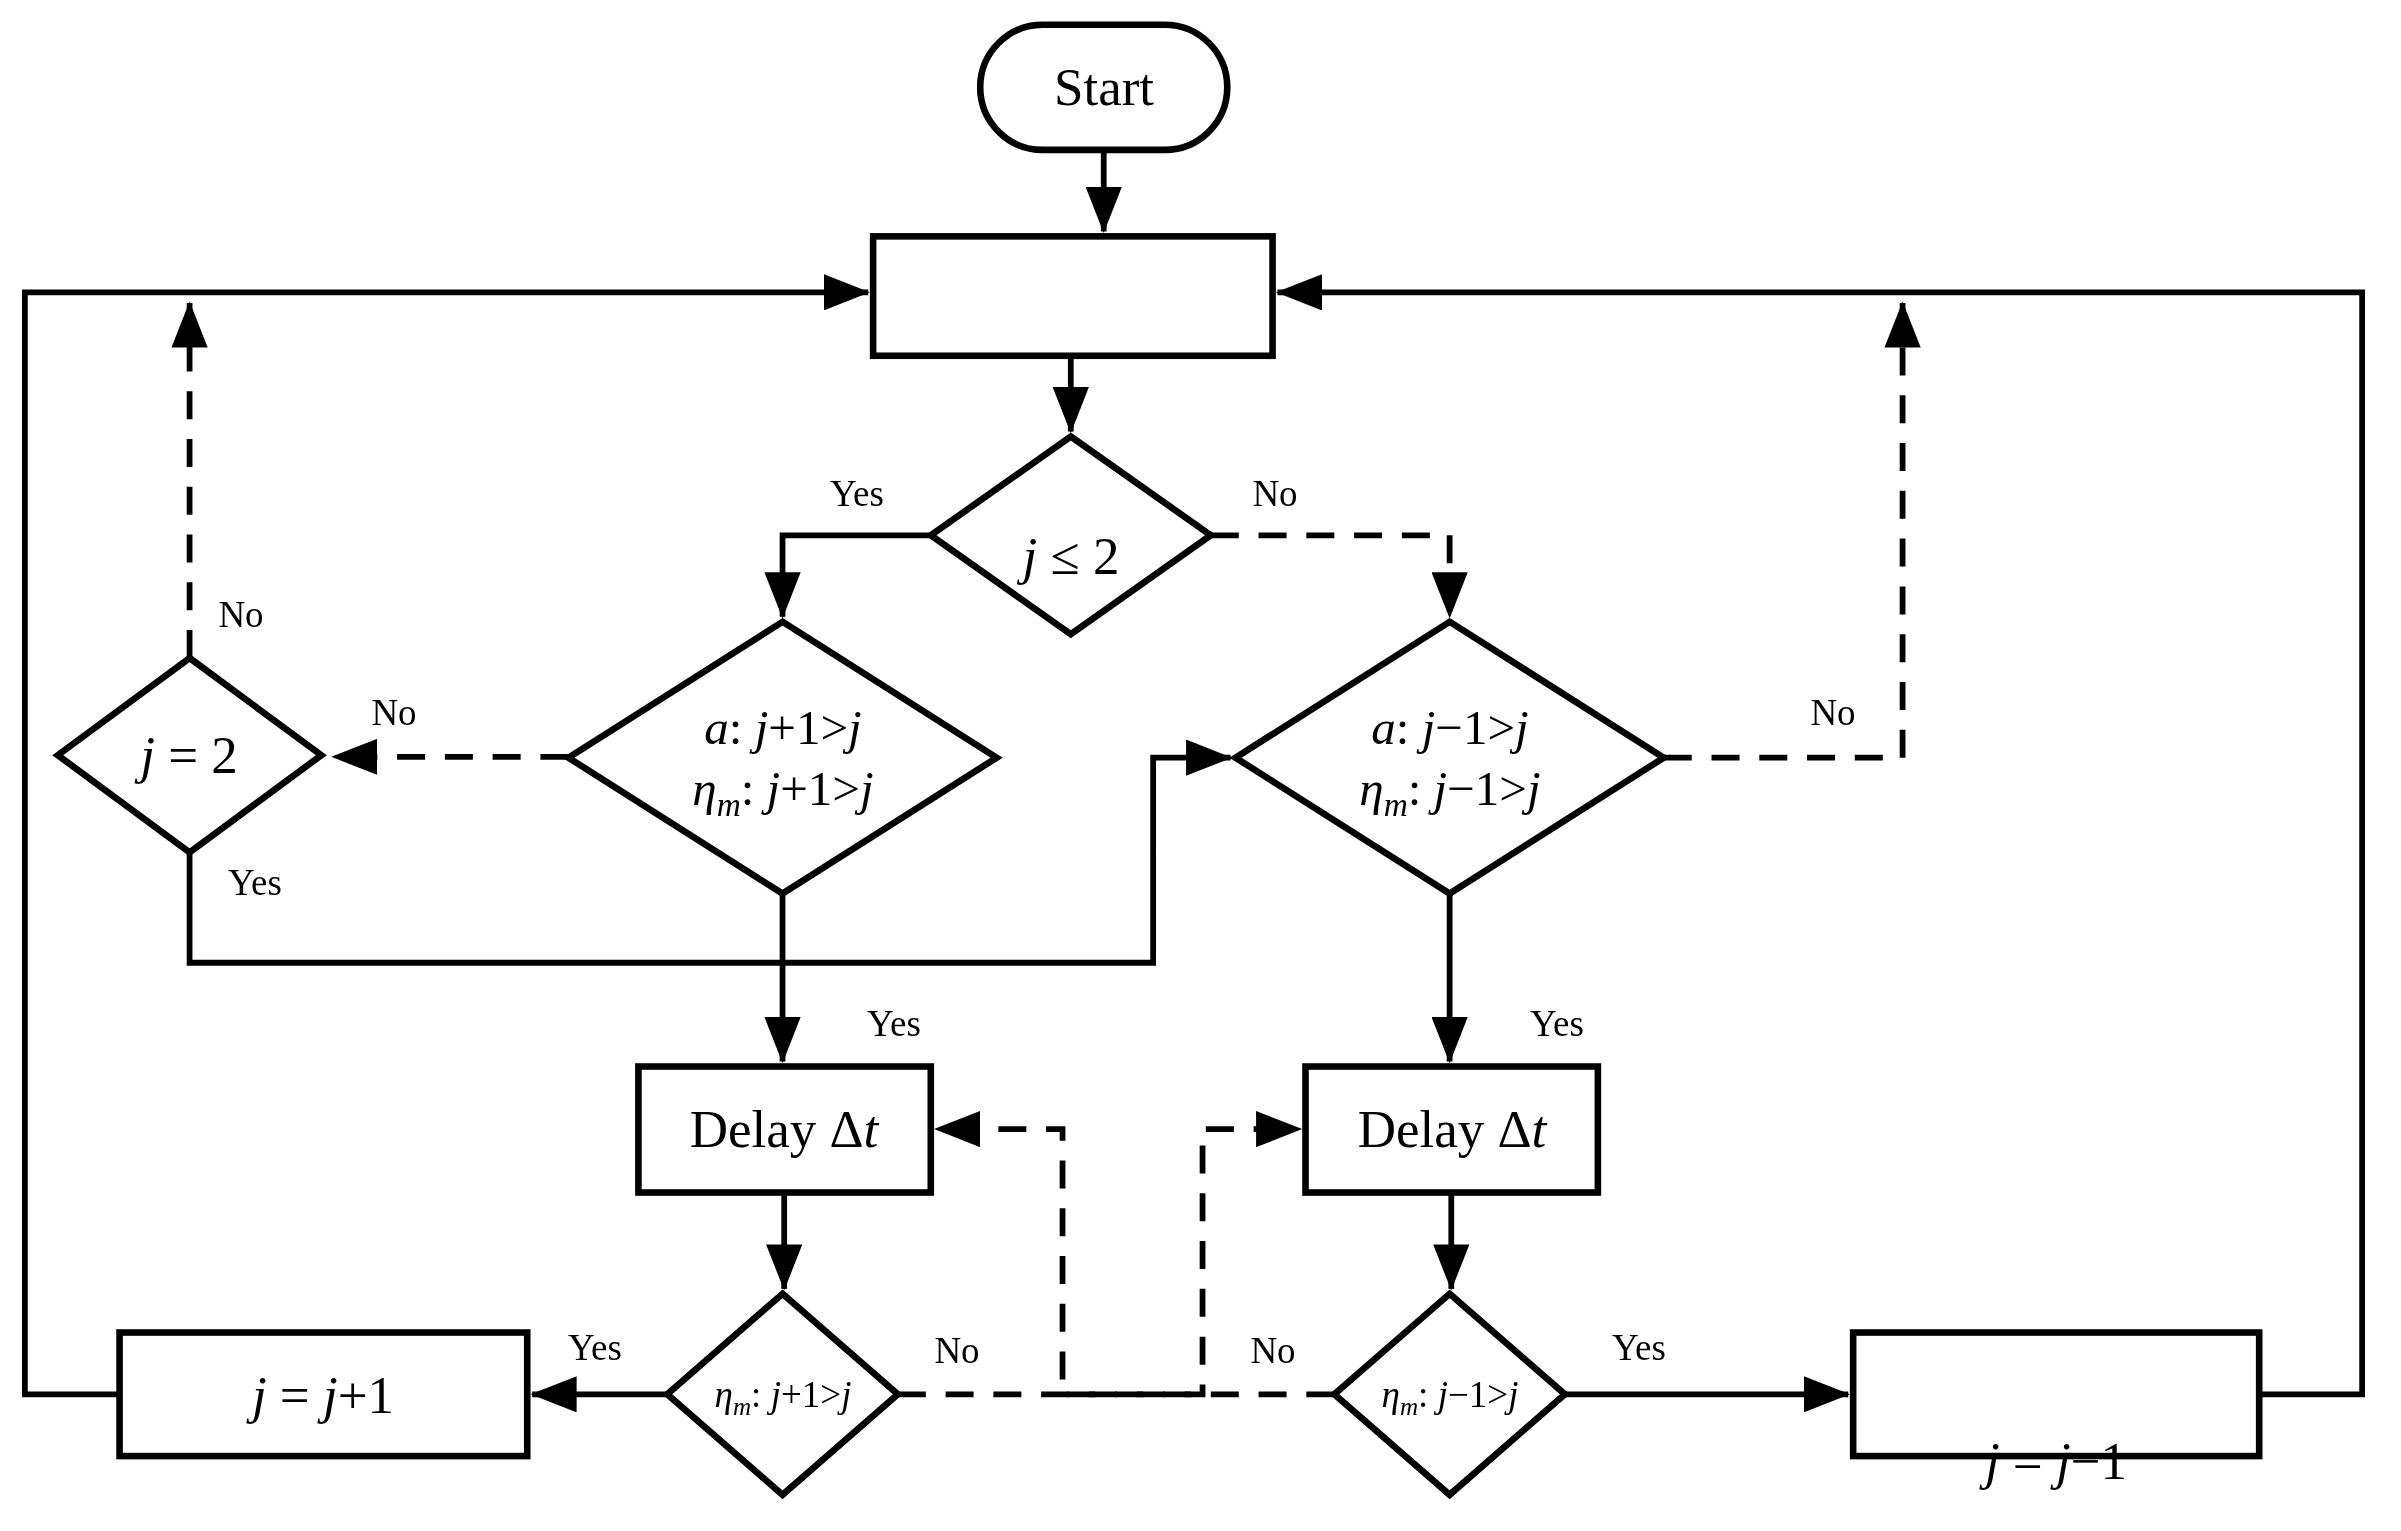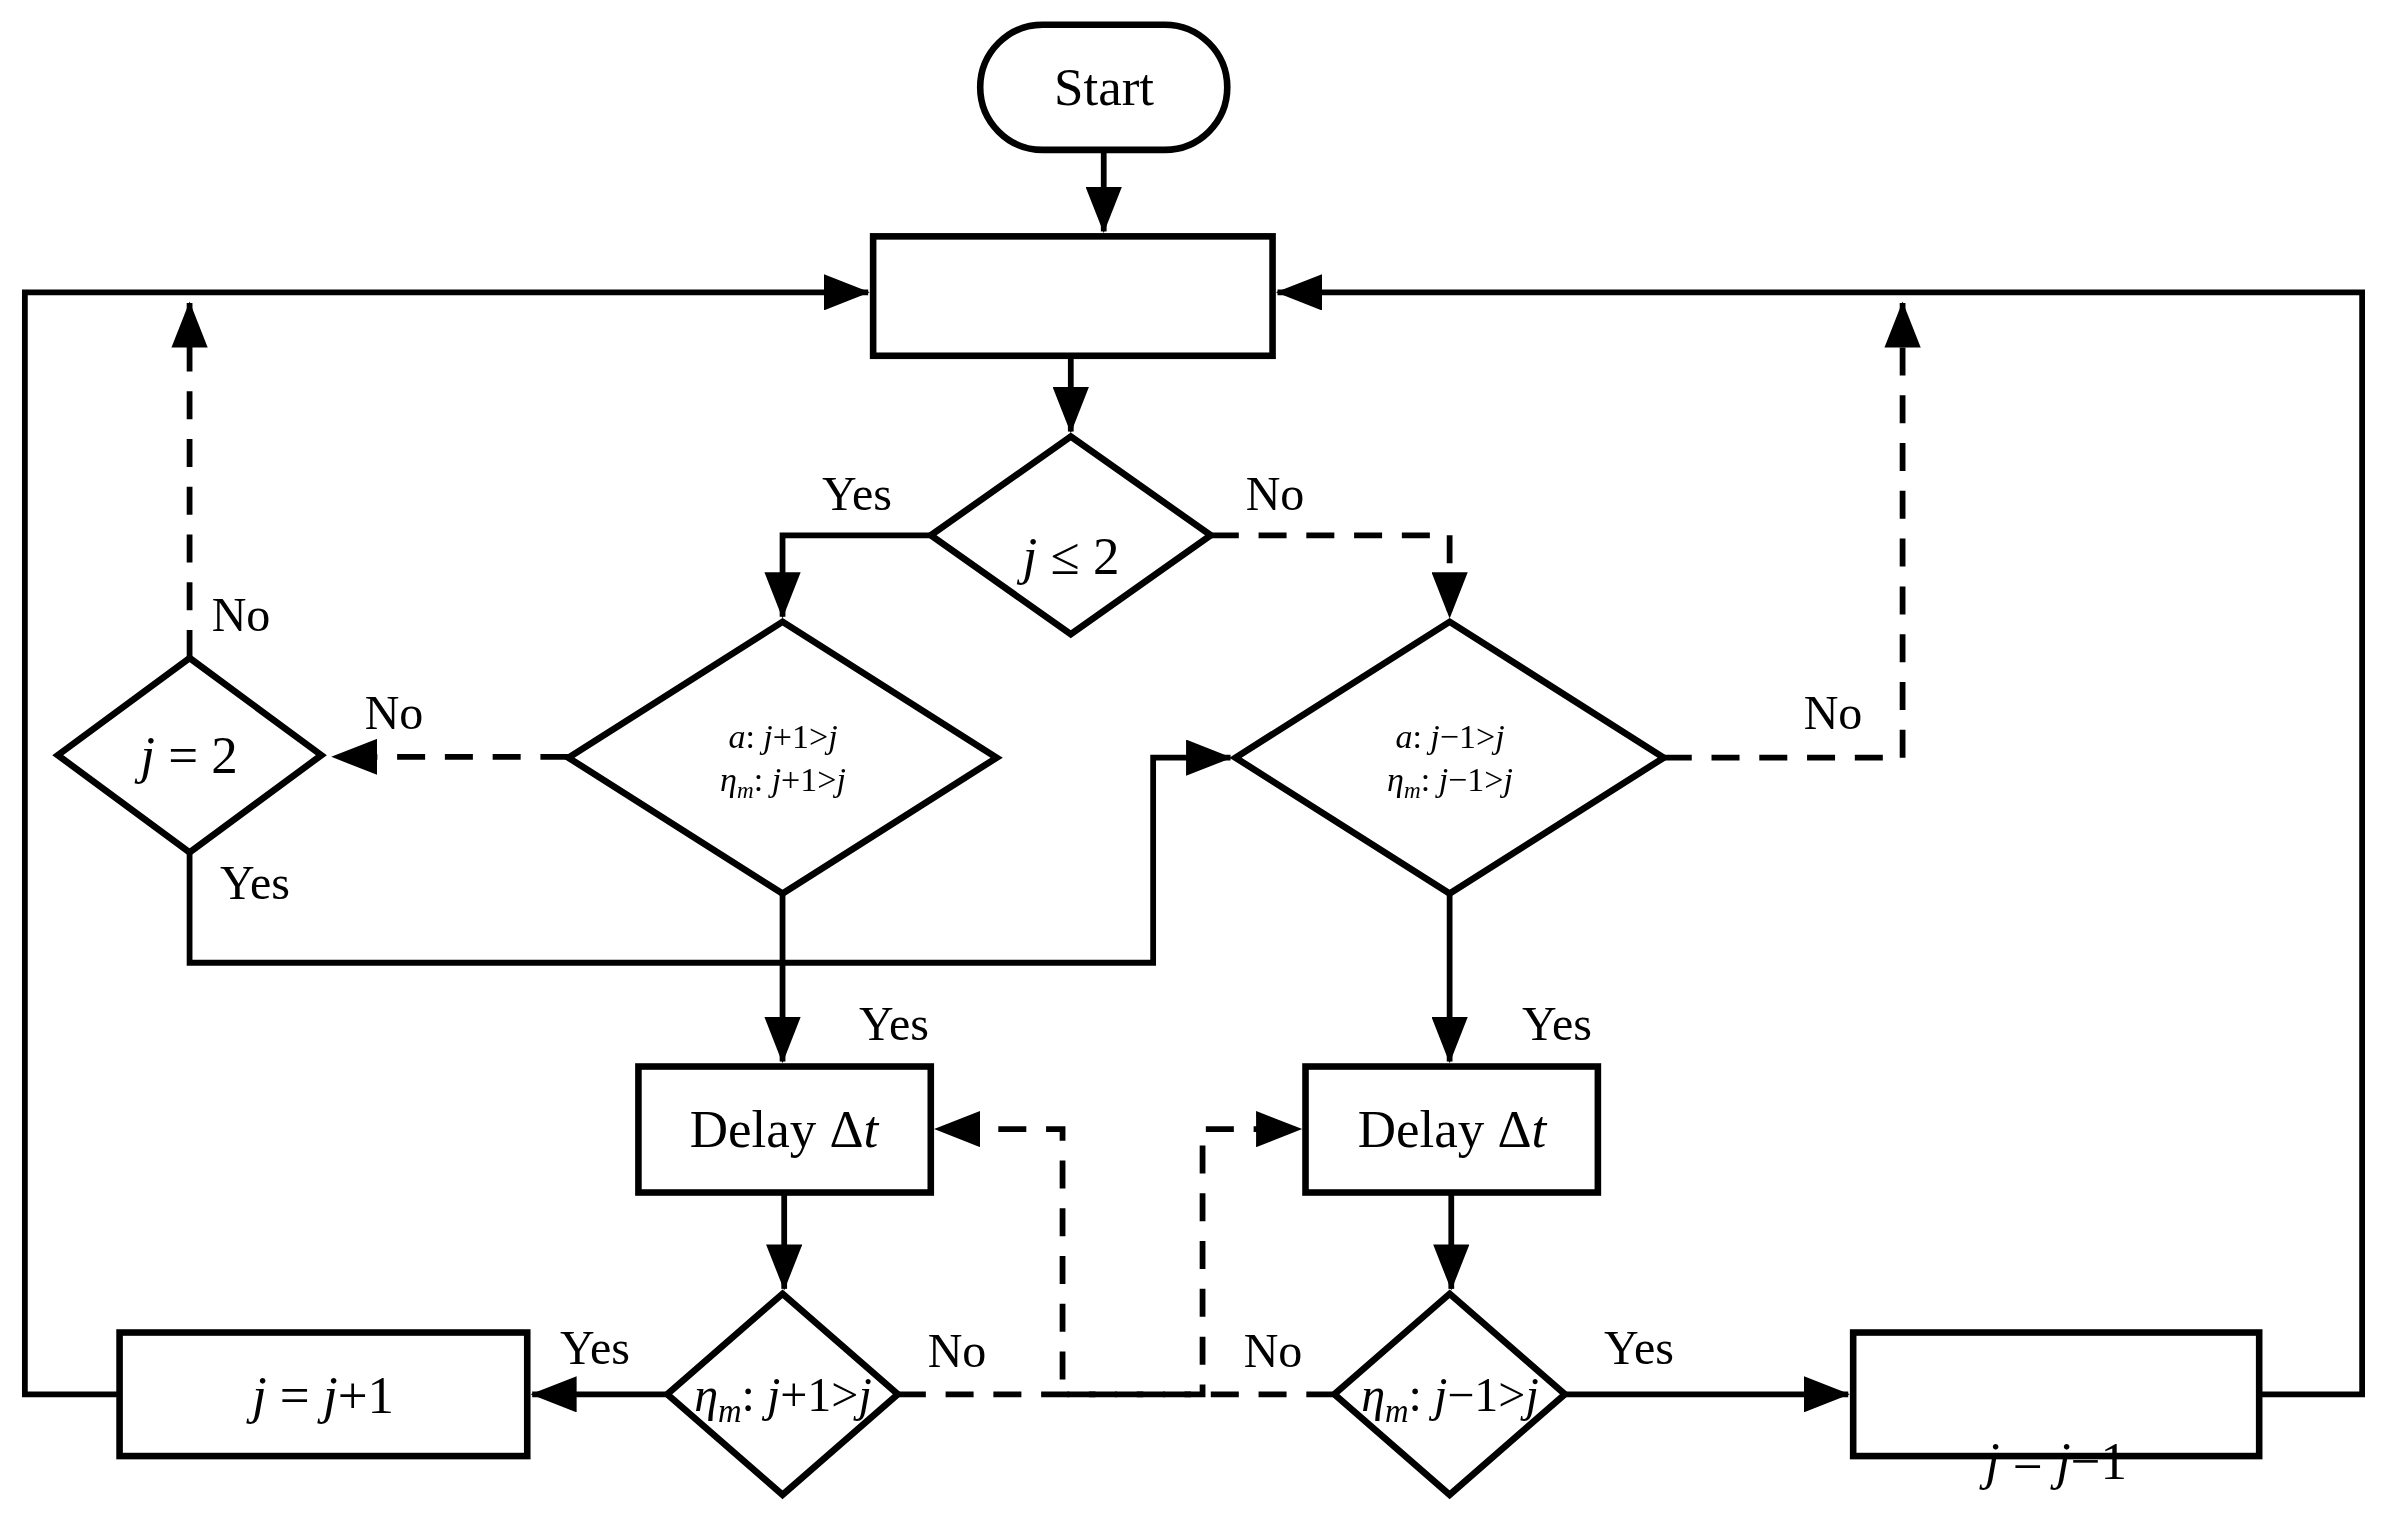--- a/index.html
+++ b/index.html
@@ -13,22 +13,22 @@
   .stage svg{position:absolute;left:0;top:0;}
   .lbl{
     position:absolute;
     transform:translate(-50%,-50%);
     white-space:nowrap;
     color:#000;
     font-size:53px;
     text-align:center;
     line-height:1.25;
   }
-  .lbl.small{font-size:48px;}
-  .lbl.twoline{font-size:34px;}
+  .lbl.small{font-size:37px;}
+  .lbl.twoline{font-size:49px;}
   .lbl .line{display:block;}
   .it{font-style:italic;}
   sub{font-size:0.68em;line-height:0;}
   sub.it{font-style:italic;}
 </style>
 </head>
 <body>
 
 <div class="stage">
 

